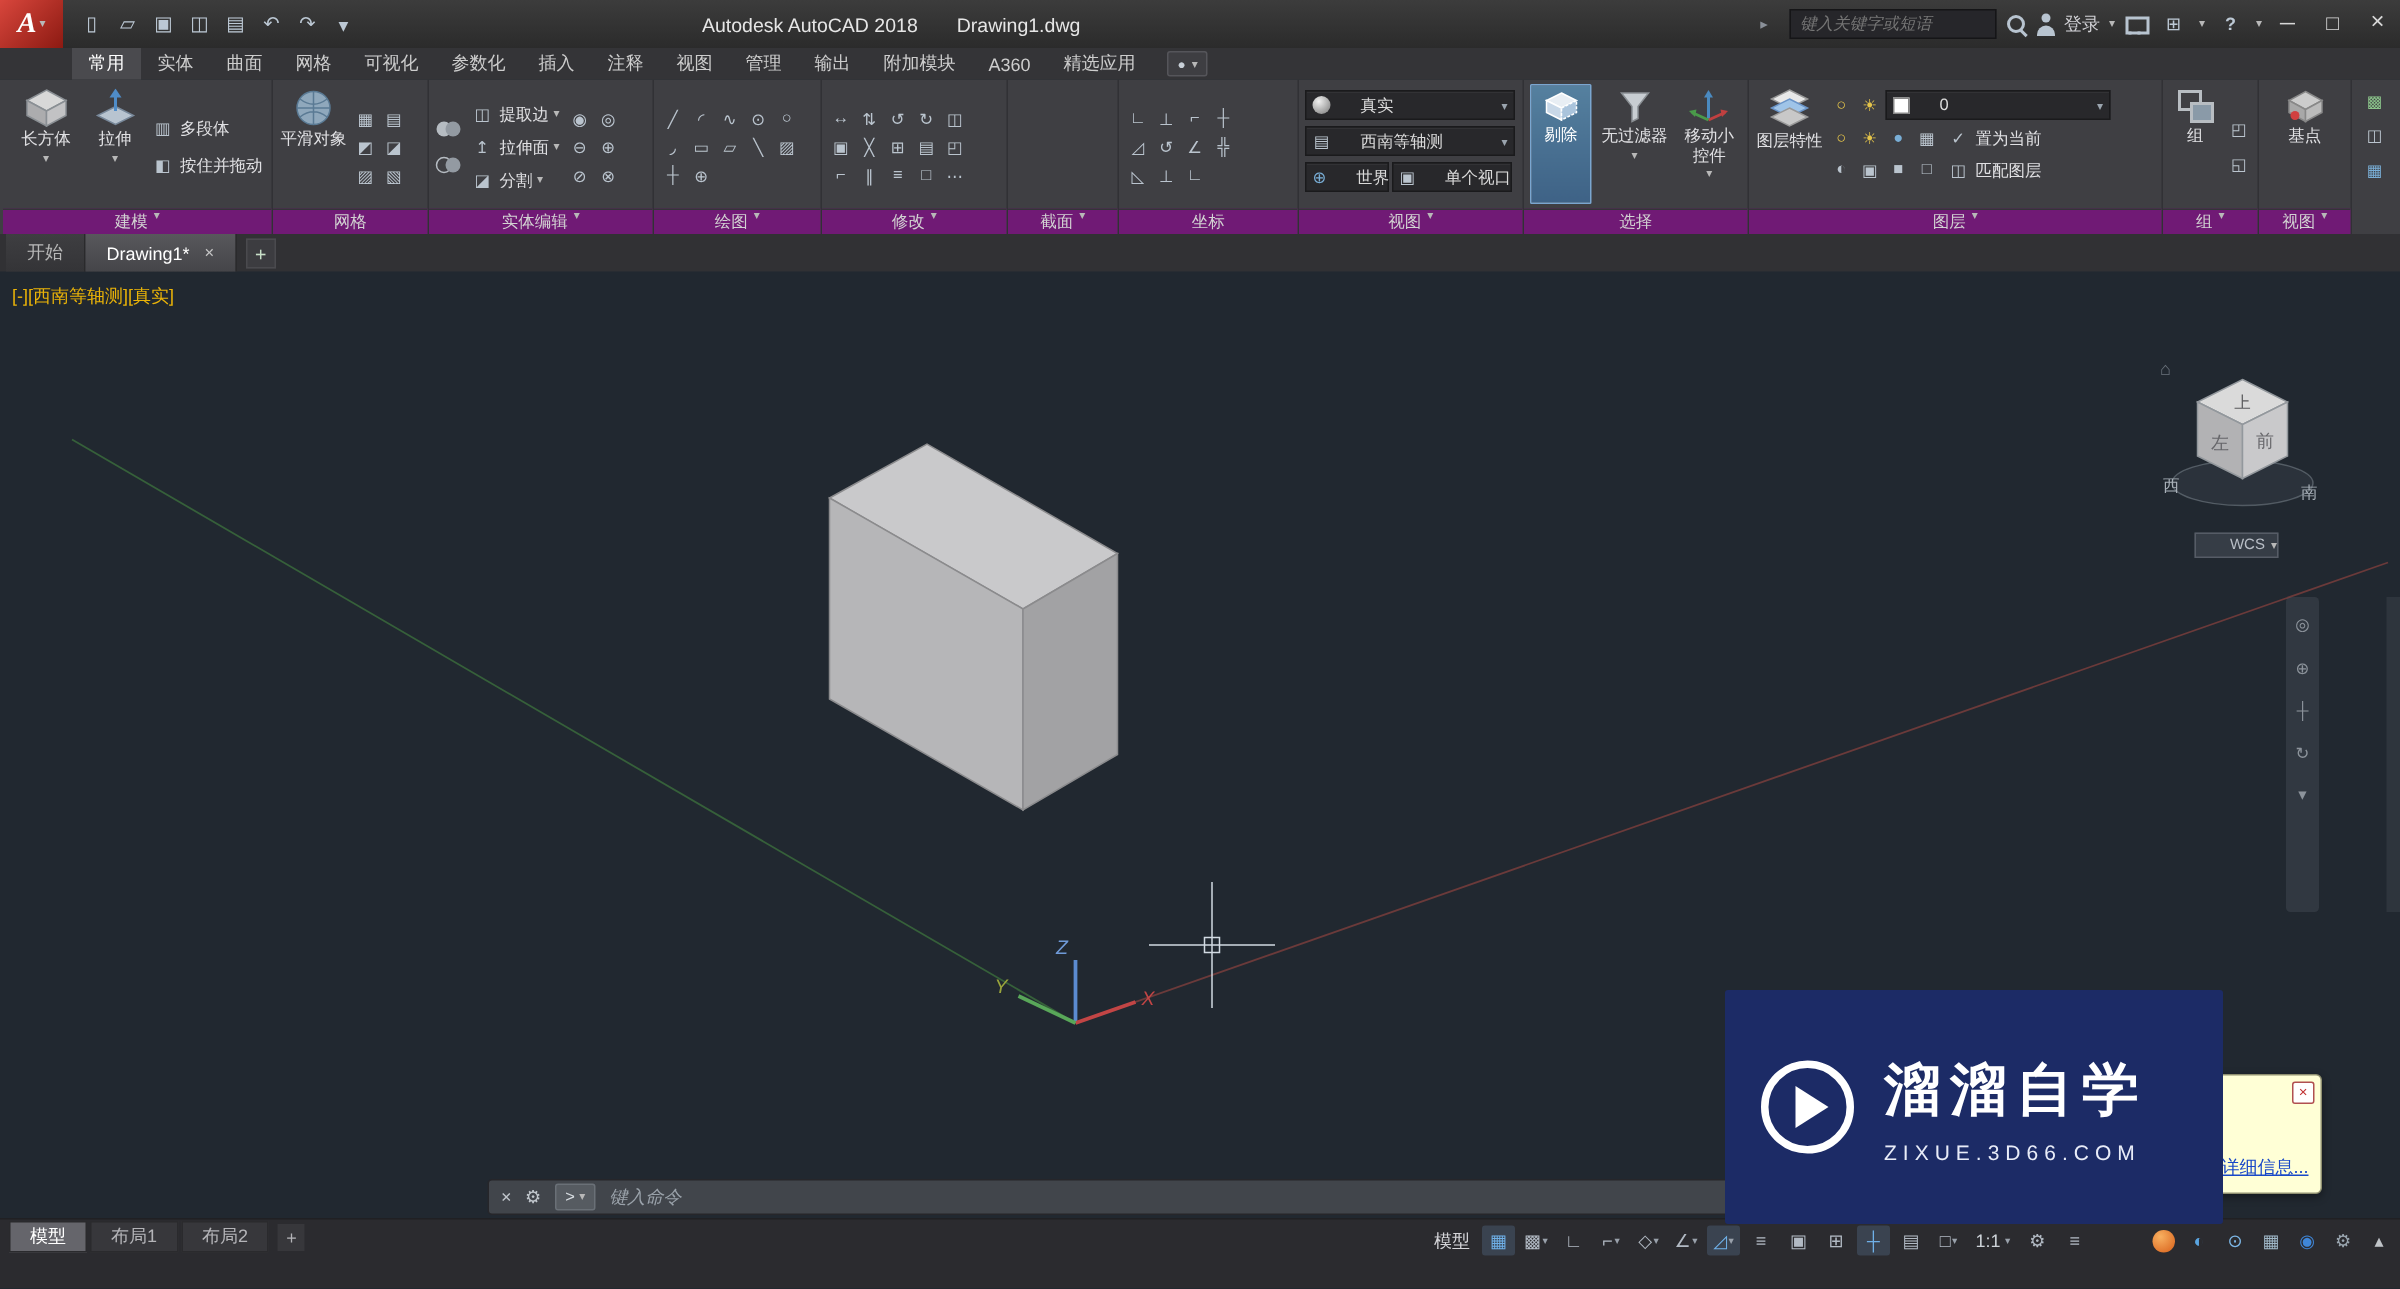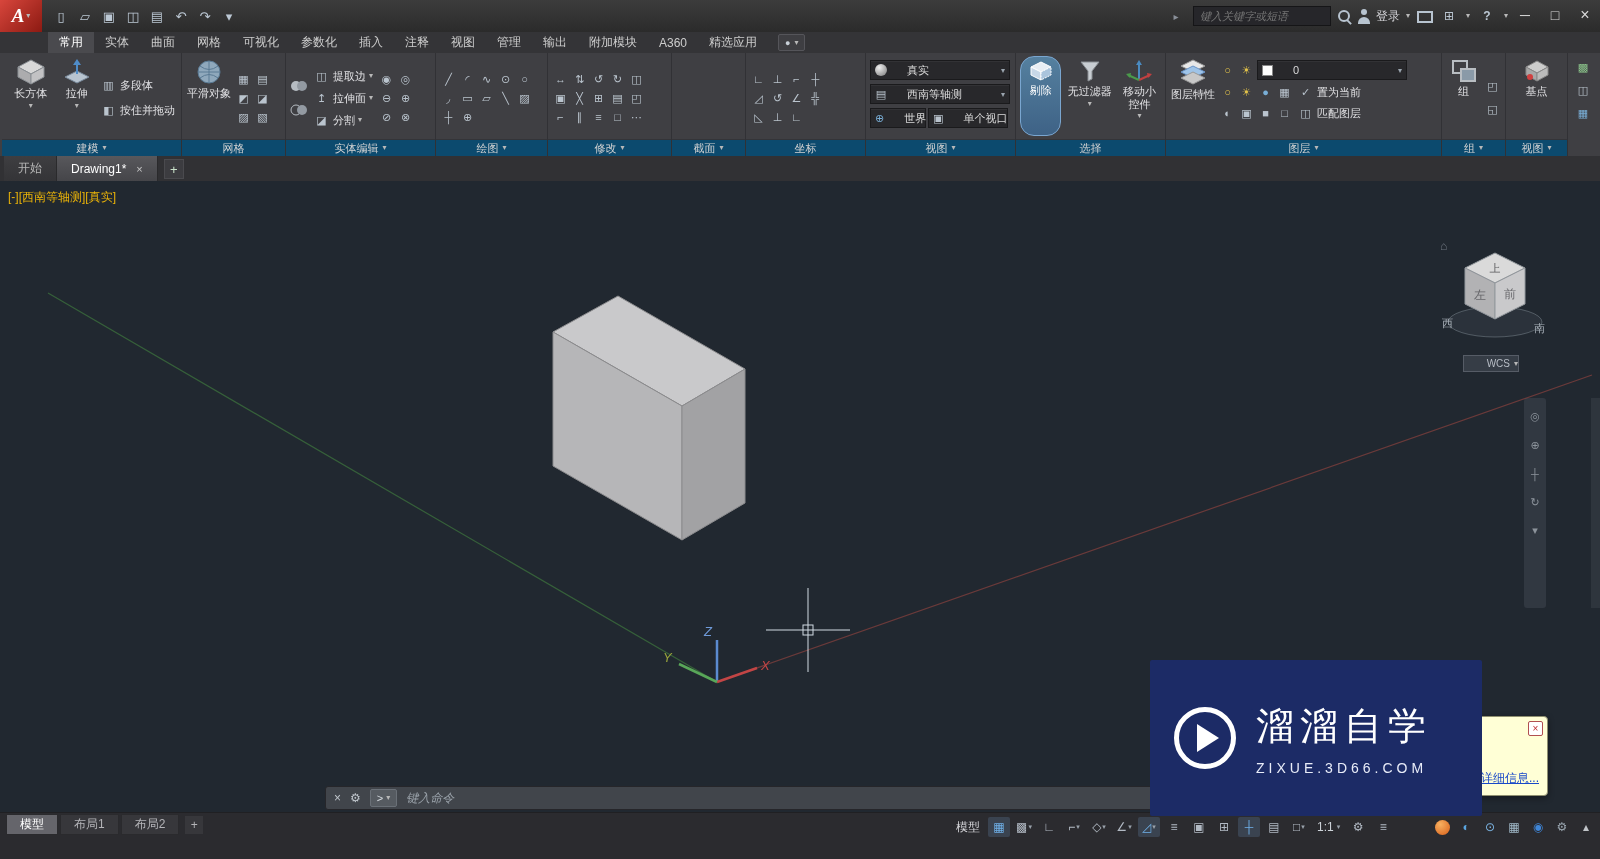--- a/index.html
+++ b/index.html
@@ -30,23 +30,23 @@
 .win-btn{width:30px;height:30px;display:flex;align-items:center;justify-content:center;color:#d8d8d8;font-size:14px}
 
 .tabrow{position:absolute;left:0;top:32px;width:1600px;height:21px;background:#343437;display:flex;align-items:flex-end;padding-left:48px;z-index:29}
 .rtab{height:21px;padding:0 11px;display:flex;align-items:center;font-size:12px;color:#cdcdcd;white-space:nowrap}
 .rtab.active{background:#4a4a4e;color:#fff}
 .ribbon-opt{margin-left:10px;height:17px;align-self:center;padding:0 6px;background:#3e3e42;border:1px solid #55555a;border-radius:2px;display:flex;align-items:center;gap:4px;color:#c8d0d8;font-size:9px}
 
 .ribbon{position:absolute;left:0;top:53px;width:1600px;height:103px;background:#3f3f43;display:flex;padding-left:2px;z-index:28}
 .panel{position:relative;height:103px;border-right:1px solid #313135;flex:none}
 .panel-body{position:absolute;left:0;top:0;right:0;bottom:17px;display:flex;padding:3px 4px;gap:3px;align-items:flex-start}
-.panel-footer{position:absolute;left:0;right:0;bottom:0;height:17px;background:#0c4a6e;border-top:1px solid #343438;display:flex;align-items:center;justify-content:center;gap:4px;font-size:11px;color:#d2d2d2}
+.panel-footer{position:absolute;left:0;right:0;bottom:0;height:17px;background:#701a75;border-top:1px solid #343438;display:flex;justify-content:center;gap:4px;font-size:11px;color:#d2d2d2}
 .bigbtn{display:flex;flex-direction:column;align-items:center;padding-top:3px;gap:2px;font-size:11px;line-height:1.15;color:#e0e0e3;text-align:center;height:84px}
-.bigbtn.hl{background:linear-gradient(#55809f,#3e6286);border:1px solid #7aa6d0;border-radius:14px;color:#fff;height:80px}
+.bigbtn.hl{background:linear-gradient(#55809f,#3e6286);border:1px solid #7aa6d0;border-radius:1px;color:#fff;height:80px}
 .vcol{display:flex;flex-direction:column;justify-content:center;gap:7px;height:84px}
 .smallbtn{display:flex;align-items:center;gap:3px;font-size:11px;color:#e0e0e3;height:18px;padding:0 2px;white-space:nowrap}
 .icongrid{display:grid;gap:2px 2px;align-content:center;height:84px}
 .micon{width:17px;height:17px;display:flex;align-items:center;justify-content:center;font-size:11px;color:#bac4ce}
 .micon.y{color:#e3c34a}.micon.b{color:#79aed6}.micon.g{color:#8bc48b}
 .combo{height:20px;background:#28282b;border:1px solid #1a1a1c;box-shadow:inset 0 1px 0 rgba(255,255,255,.05);display:flex;align-items:center;padding:0 4px;gap:20px;font-size:11px;color:#dadada;white-space:nowrap}
 .cdd{margin-left:auto;font-size:8px;color:#9aa4ae}
 .icon-sphere{width:12px;height:12px;border-radius:50%;background:radial-gradient(circle at 35% 30%,#f0f0f0,#777);flex:none}
 .vstack{display:flex;flex-direction:column;gap:4px;padding-top:4px;width:100%}
 .hrow{display:flex;gap:2px}
@@ -88,21 +88,21 @@
 .sicon.on{color:#6fb0e8;background:#3a4350}
 .sdd{font-size:7px;color:#99a1ab}
 .sscale{display:flex;align-items:center;gap:3px;font-size:12px;color:#cdd3d9;padding:0 4px}
 .tray{position:absolute;right:6px;top:6px;display:flex;align-items:center;gap:8px}
 .ticon{width:16px;height:16px;display:flex;align-items:center;justify-content:center;font-size:12px}
 .t-orange{width:15px;height:15px;border-radius:50%;background:radial-gradient(circle at 35% 30%,#f8b060,#d8601a)}
 
 .watermark{position:absolute;left:1150px;top:660px;width:332px;height:156px;background:#1c2b66;z-index:6;display:flex;align-items:center;padding-left:24px;gap:20px;border-radius:2px}
 .wm-logo{width:62px;height:62px;border:5px solid #fff;border-radius:50%;position:relative;flex:none}
 .wm-logo::after{content:"";position:absolute;left:18px;top:12px;border-left:22px solid #fff;border-top:14px solid transparent;border-bottom:14px solid transparent}
-.wm-brand{font-size:38px;font-weight:400;color:#fff;letter-spacing:6px;white-space:nowrap}
+.wm-brand{font-size:38px;font-weight:700;color:#fff;letter-spacing:6px;white-space:nowrap}
 .wm-site{font-size:14px;color:#e8ecf8;letter-spacing:4px;margin-top:8px;white-space:nowrap}
 .balloon{position:absolute;left:1422px;top:716px;width:126px;height:80px;background:#ffffd6;border:1px solid #8f8f70;border-radius:4px;box-shadow:0 2px 6px rgba(0,0,0,.4);z-index:5}
 .balloon-close{position:absolute;right:4px;top:4px;width:15px;height:15px;background:#fff;border:1px solid #b05050;color:#c03030;font-size:10px;display:flex;align-items:center;justify-content:center;border-radius:2px}
 .balloon-link{position:absolute;right:8px;bottom:8px;color:#1848c8;font-size:12px;text-decoration:underline}
 </style>
 </head>
 <body>
 
 <div class="titlebar">
   <div class="logo-btn">
@@ -111,20 +111,24 @@
   </div>
   <div class="qat">
     <span class="qbtn gly" data-glyph="▯"></span>
     <span class="qbtn gly" data-glyph="▱"></span>
     <span class="qbtn gly" data-glyph="▣"></span>
     <span class="qbtn gly" data-glyph="◫"></span>
     <span class="qbtn gly" data-glyph="▤"></span>
     <span class="qbtn gly" data-glyph="↶"></span>
     <span class="qbtn gly" data-glyph="↷"></span>
     <span class="qbtn dd">▾</span>
+  </div>
+  <div class="title-text">
+    <span>Autodesk AutoCAD 2018</span>
+    <span>Drawing1.dwg</span>
   </div>
   <div class="ic-right">
     <span class="qbtn" style="color:#8a9099;font-size:10px">▸</span>
     <input class="search-input" placeholder="键入关键字或短语" style="">
     <span class="icon-mag"></span>
     <span class="icon-person"></span>
     <span class="login-label">登录</span>
     <span class="dd">▾</span>
     <span class="icon-cart"></span>
     <span class="qbtn gly" data-glyph="⊞" style="font-size:12px"></span>

